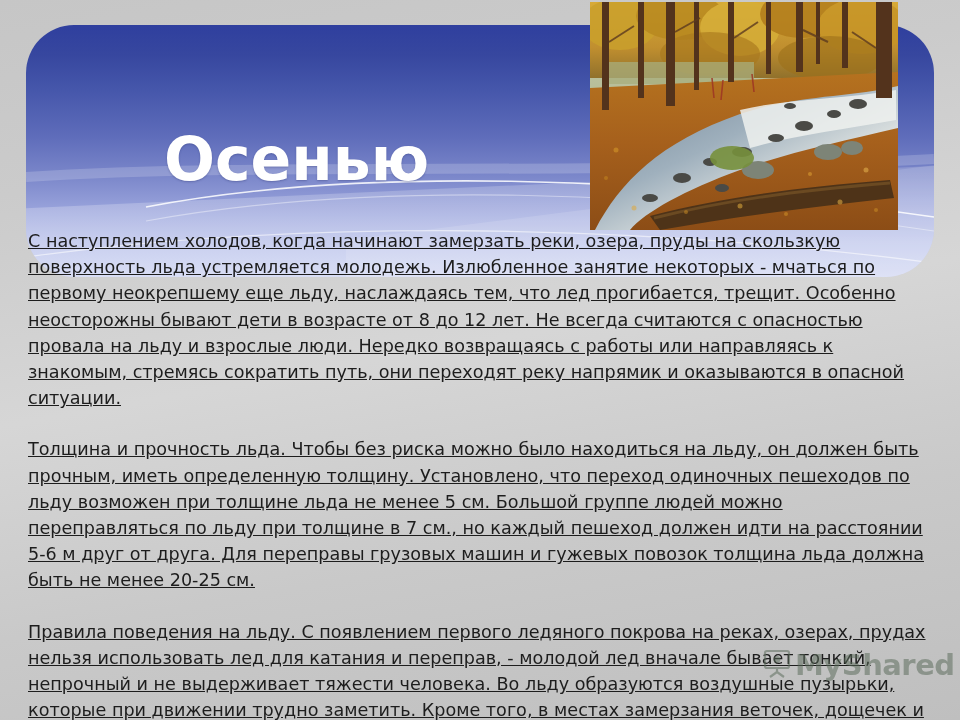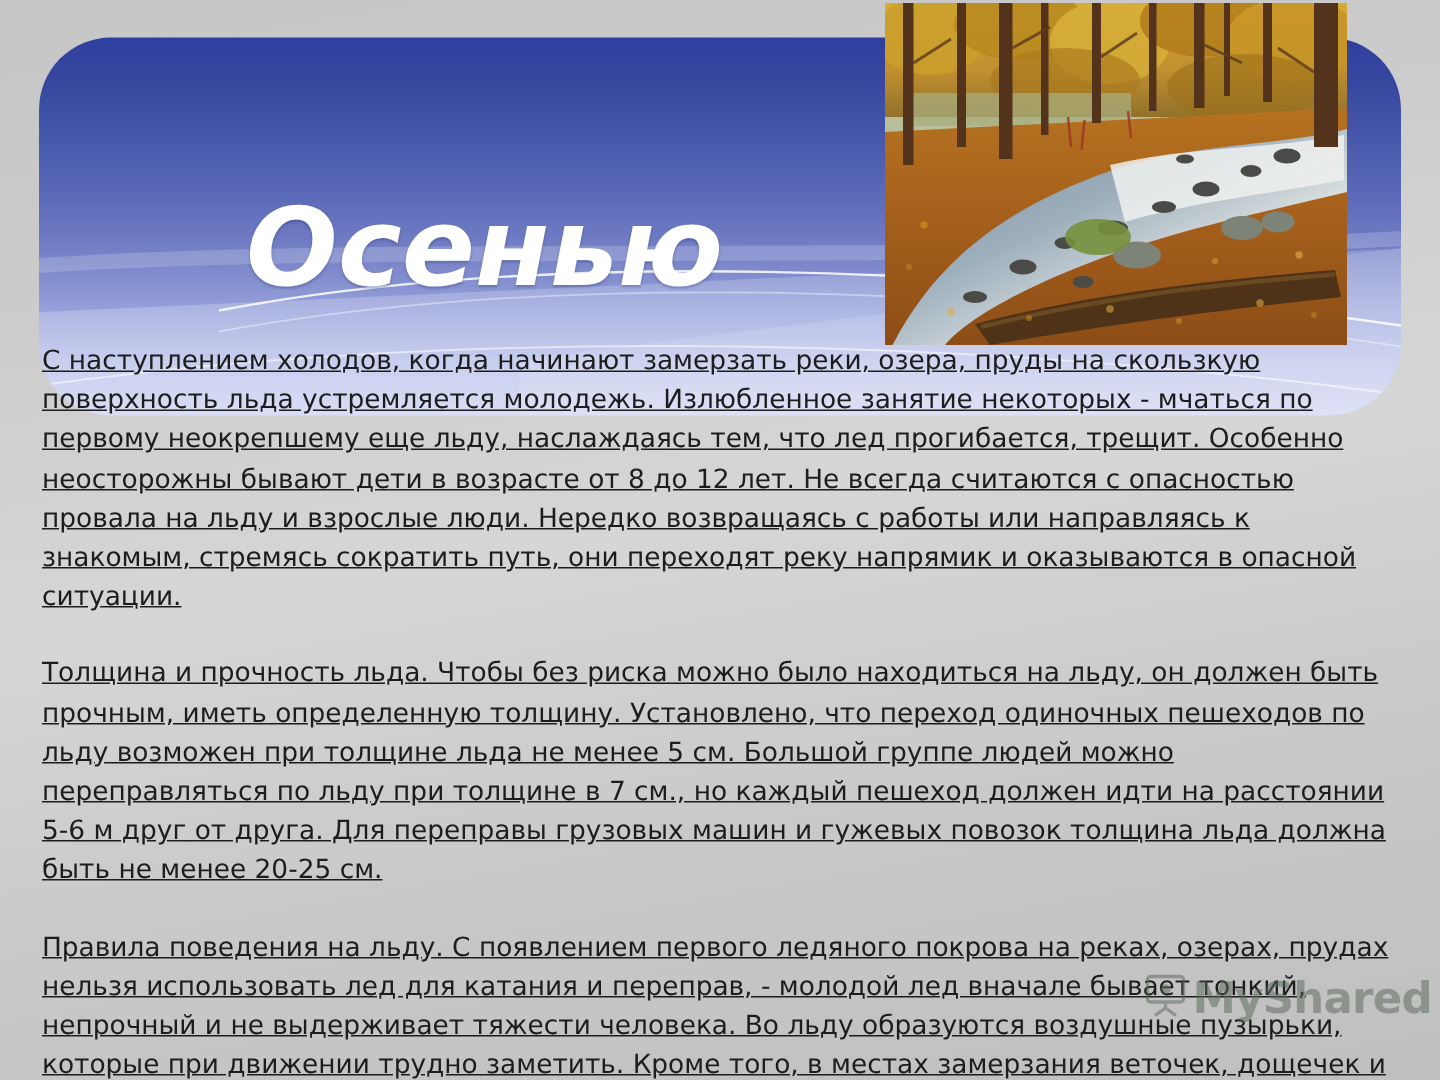--- a/index.html
+++ b/index.html
@@ -74,29 +74,28 @@
     height: 150px;
     background: rgba(255,255,255,0.13);
     clip-path: polygon(0% 62%, 100% 6%, 100% 100%, 0% 100%);
   }
 
   
   #title {
     position: absolute;
     left: 138px;
     top: 104px;
-    font-size: 72px;
+    font-size: 60px;
     font-weight: bold;
     color: #ffffff;
     letter-spacing: 0px;
     line-height: 1;
     white-space: nowrap;
     text-shadow: 0 1px 2px rgba(40,50,110,0.35);
     z-index: 6;
-    font-style: italic;
   }
 
   
   #photo-frame {
     position: absolute;
     left: 590px;
     top: 2px;
     width: 308px;
     height: 228px;
     z-index: 8;

